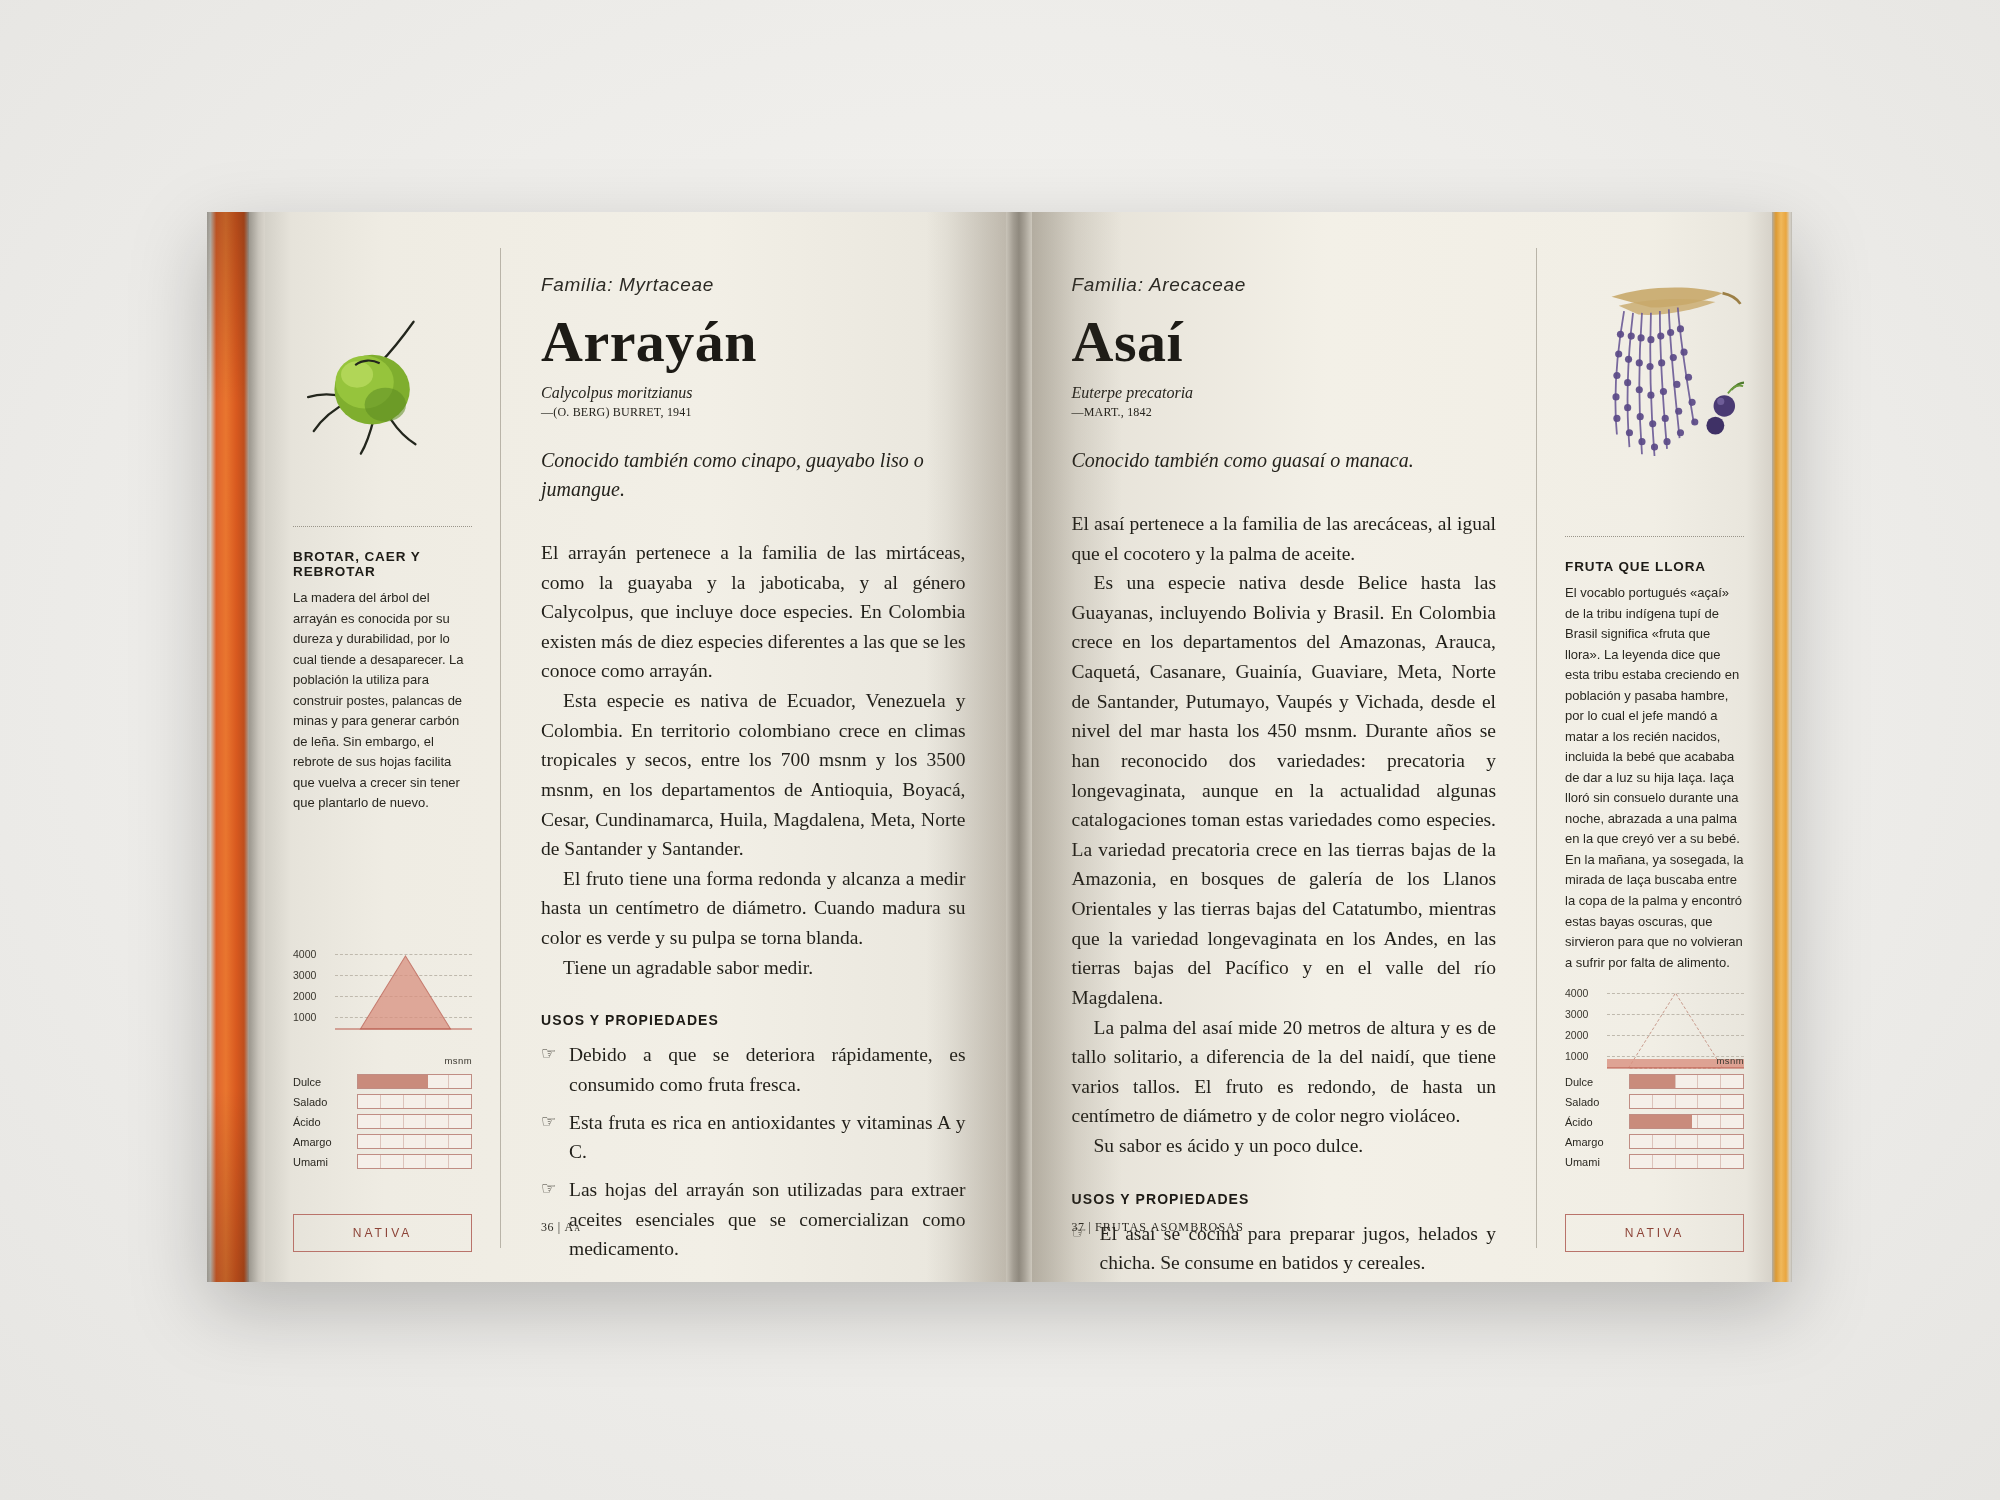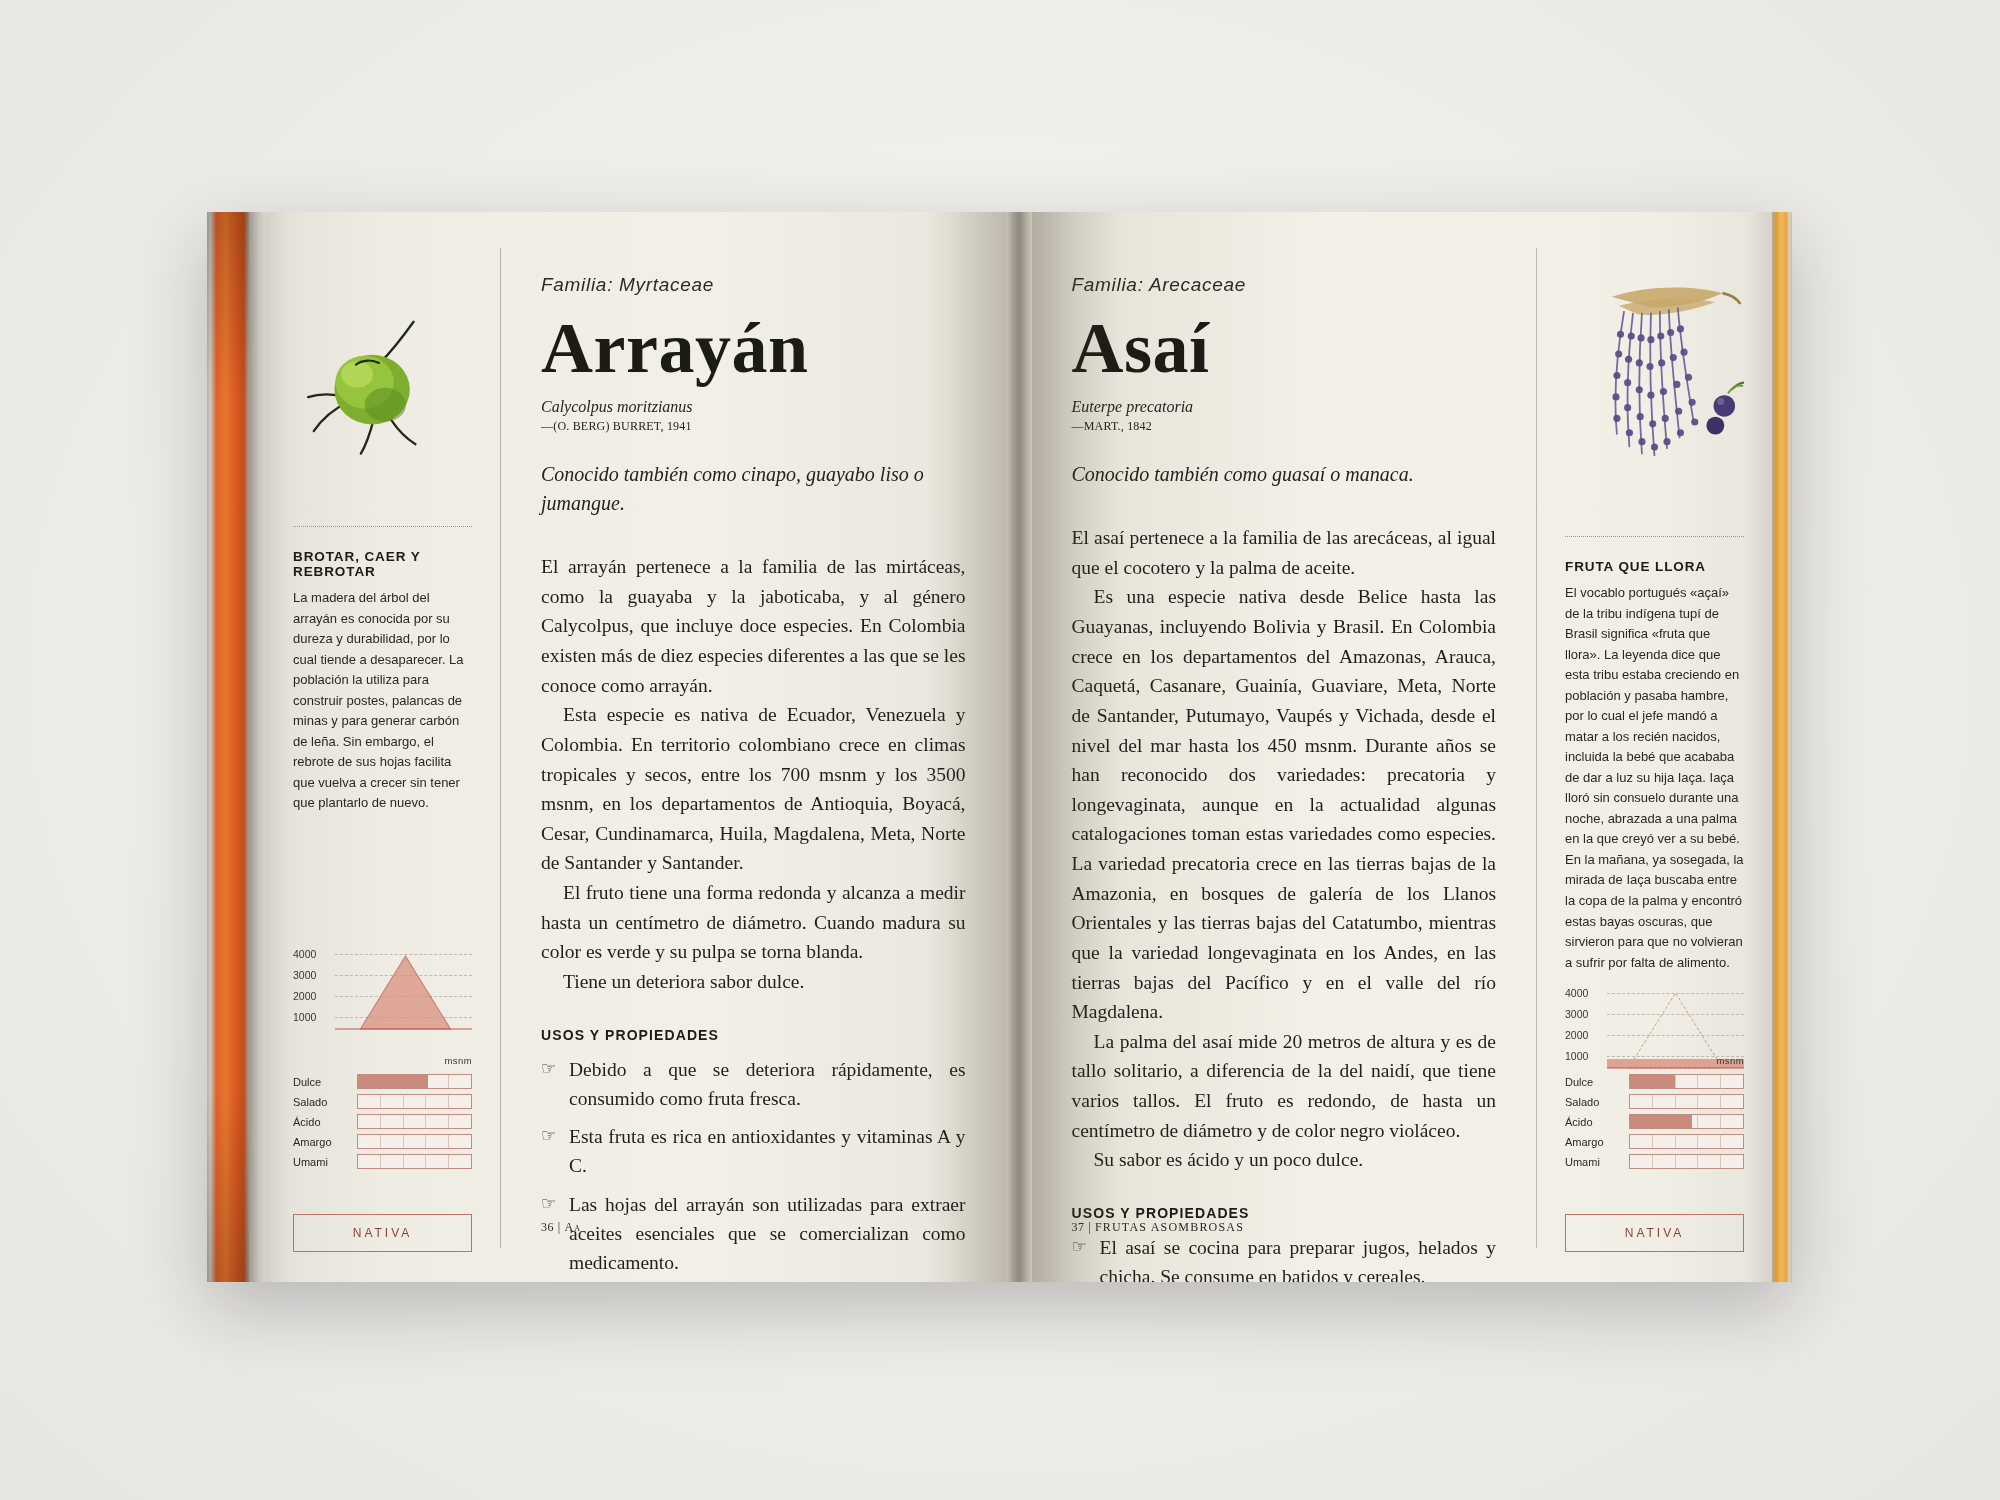--- a/index.html
+++ b/index.html
@@ -111,21 +111,21 @@
   .family-line {
     font-family: Liberation Sans, sans-serif;
     font-style: italic;
     font-size: 19px;
     letter-spacing: 0.7px;
     color: #2c2a24;
     margin: 22px 0 16px 0;
   }
   .title {
     font-family: "Liberation Serif", serif;
-    font-size: 72px;
+    font-size: 58px;
     line-height: 1.02;
     color: #1d1b16;
     margin: 0 0 12px 0;
     letter-spacing: 0.5px;
   }
   .sciname {
     font-family: "Liberation Serif", serif;
     font-style: italic;
     font-size: 16px;
     color: #26241e;
@@ -450,21 +450,21 @@
         <div class="col-wide">
           <div class="family-line">Familia: Myrtaceae</div>
           <h1 class="title">Arrayán</h1>
           <div class="sciname">Calycolpus moritzianus</div>
           <div class="authority">—(O. BERG) BURRET, 1941</div>
           <div class="alsoknown">Conocido también como cinapo, guayabo liso o jumangue.</div>
 
           <p class="body-p">El arrayán pertenece a la familia de las mirtáceas, como la guayaba y la jaboticaba, y al género Calycolpus, que incluye doce especies. En Colombia existen más de diez especies diferentes a las que se les conoce como arrayán.</p>
           <p class="body-p">Esta especie es nativa de Ecuador, Venezuela y Colombia. En territorio colombiano crece en climas tropicales y secos, entre los 700 msnm y los 3500 msnm, en los departamentos de Antioquia, Boyacá, Cesar, Cundinamarca, Huila, Magdalena, Meta, Norte de Santander y Santander.</p>
           <p class="body-p">El fruto tiene una forma redonda y alcanza a medir hasta un centímetro de diámetro. Cuando madura su color es verde y su pulpa se torna blanda.</p>
-          <p class="body-p">Tiene un deteriora sabor dulce.</p>
+          <p class="body-p">Tiene un agradable sabor medir.</p>
 
           <div class="section-head">USOS Y PROPIEDADES</div>
           <ul class="uses">
             <li><span class="bullet">☞</span><span>Debido a que se deteriora rápidamente, es consumido como fruta fresca.</span></li>
             <li><span class="bullet">☞</span><span>Esta fruta es rica en antioxidantes y vitaminas A y C.</span></li>
             <li><span class="bullet">☞</span><span>Las hojas del arrayán son utilizadas para extraer aceites esenciales que se comercializan como medicamento.</span></li>
 
           </ul>
 
           <div class="folio folio-left">

